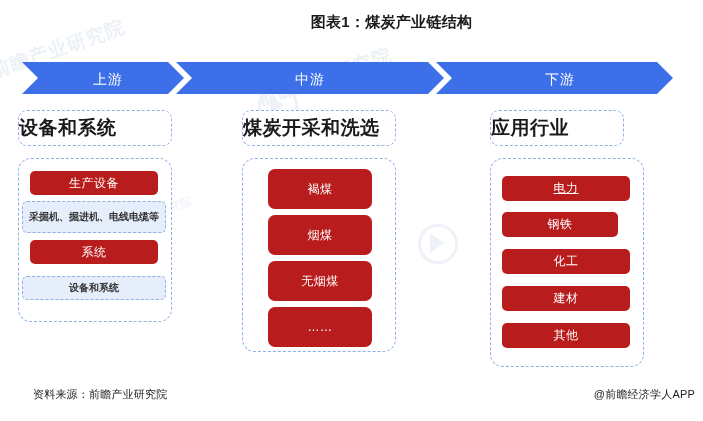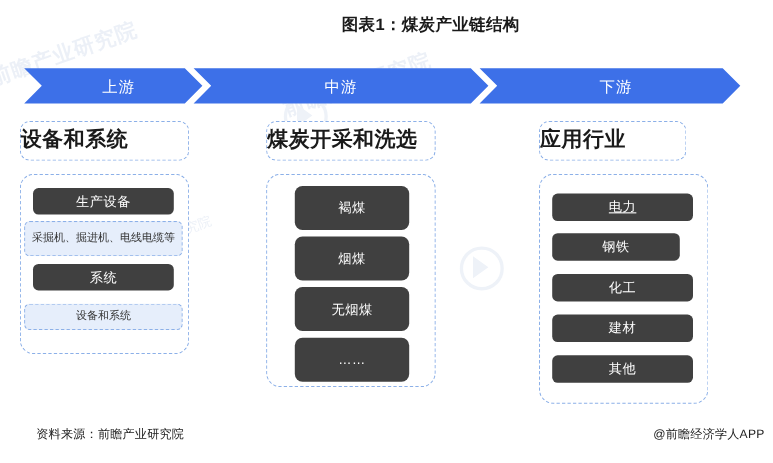--- a/index.html
+++ b/index.html
@@ -74,41 +74,42 @@
     letter-spacing:.5px;
   }
   .col-body{
     position:absolute;
     border:1px dashed #8cb0e8;
     border-radius:13px;
     background:#ffffff;
   }
   .chip{
     position:absolute;
-    background:#404040;
+    background:#b91c1c;
     border-radius:5px;
     color:#ffffff;
     font-size:12px;
     text-align:right;
     letter-spacing:.5px;
     display:flex;align-items:center;justify-content:center;
   }
   .chip.tall{border-radius:7px;font-size:12px;}
   .subchip{
     position:absolute;
     background:#e6eefb;
     border:1px dashed #8cb0e8;
     border-radius:5px;
     color:#333333;
     font-size:10px;
     line-height:12px;
     text-align:center;
     display:flex;align-items:center;justify-content:center;
     padding:0 4px;
     box-sizing:border-box;
+    font-weight:bold;
   }
 
   
   .src{
     position:absolute;left:10px;top:387px;
     font-size:11px;color:#222222;letter-spacing:.2px;margin-left:23px;
   }
   .brand{
     position:absolute;right:8px;top:387px;
     font-size:11px;color:#222222;letter-spacing:.2px;

